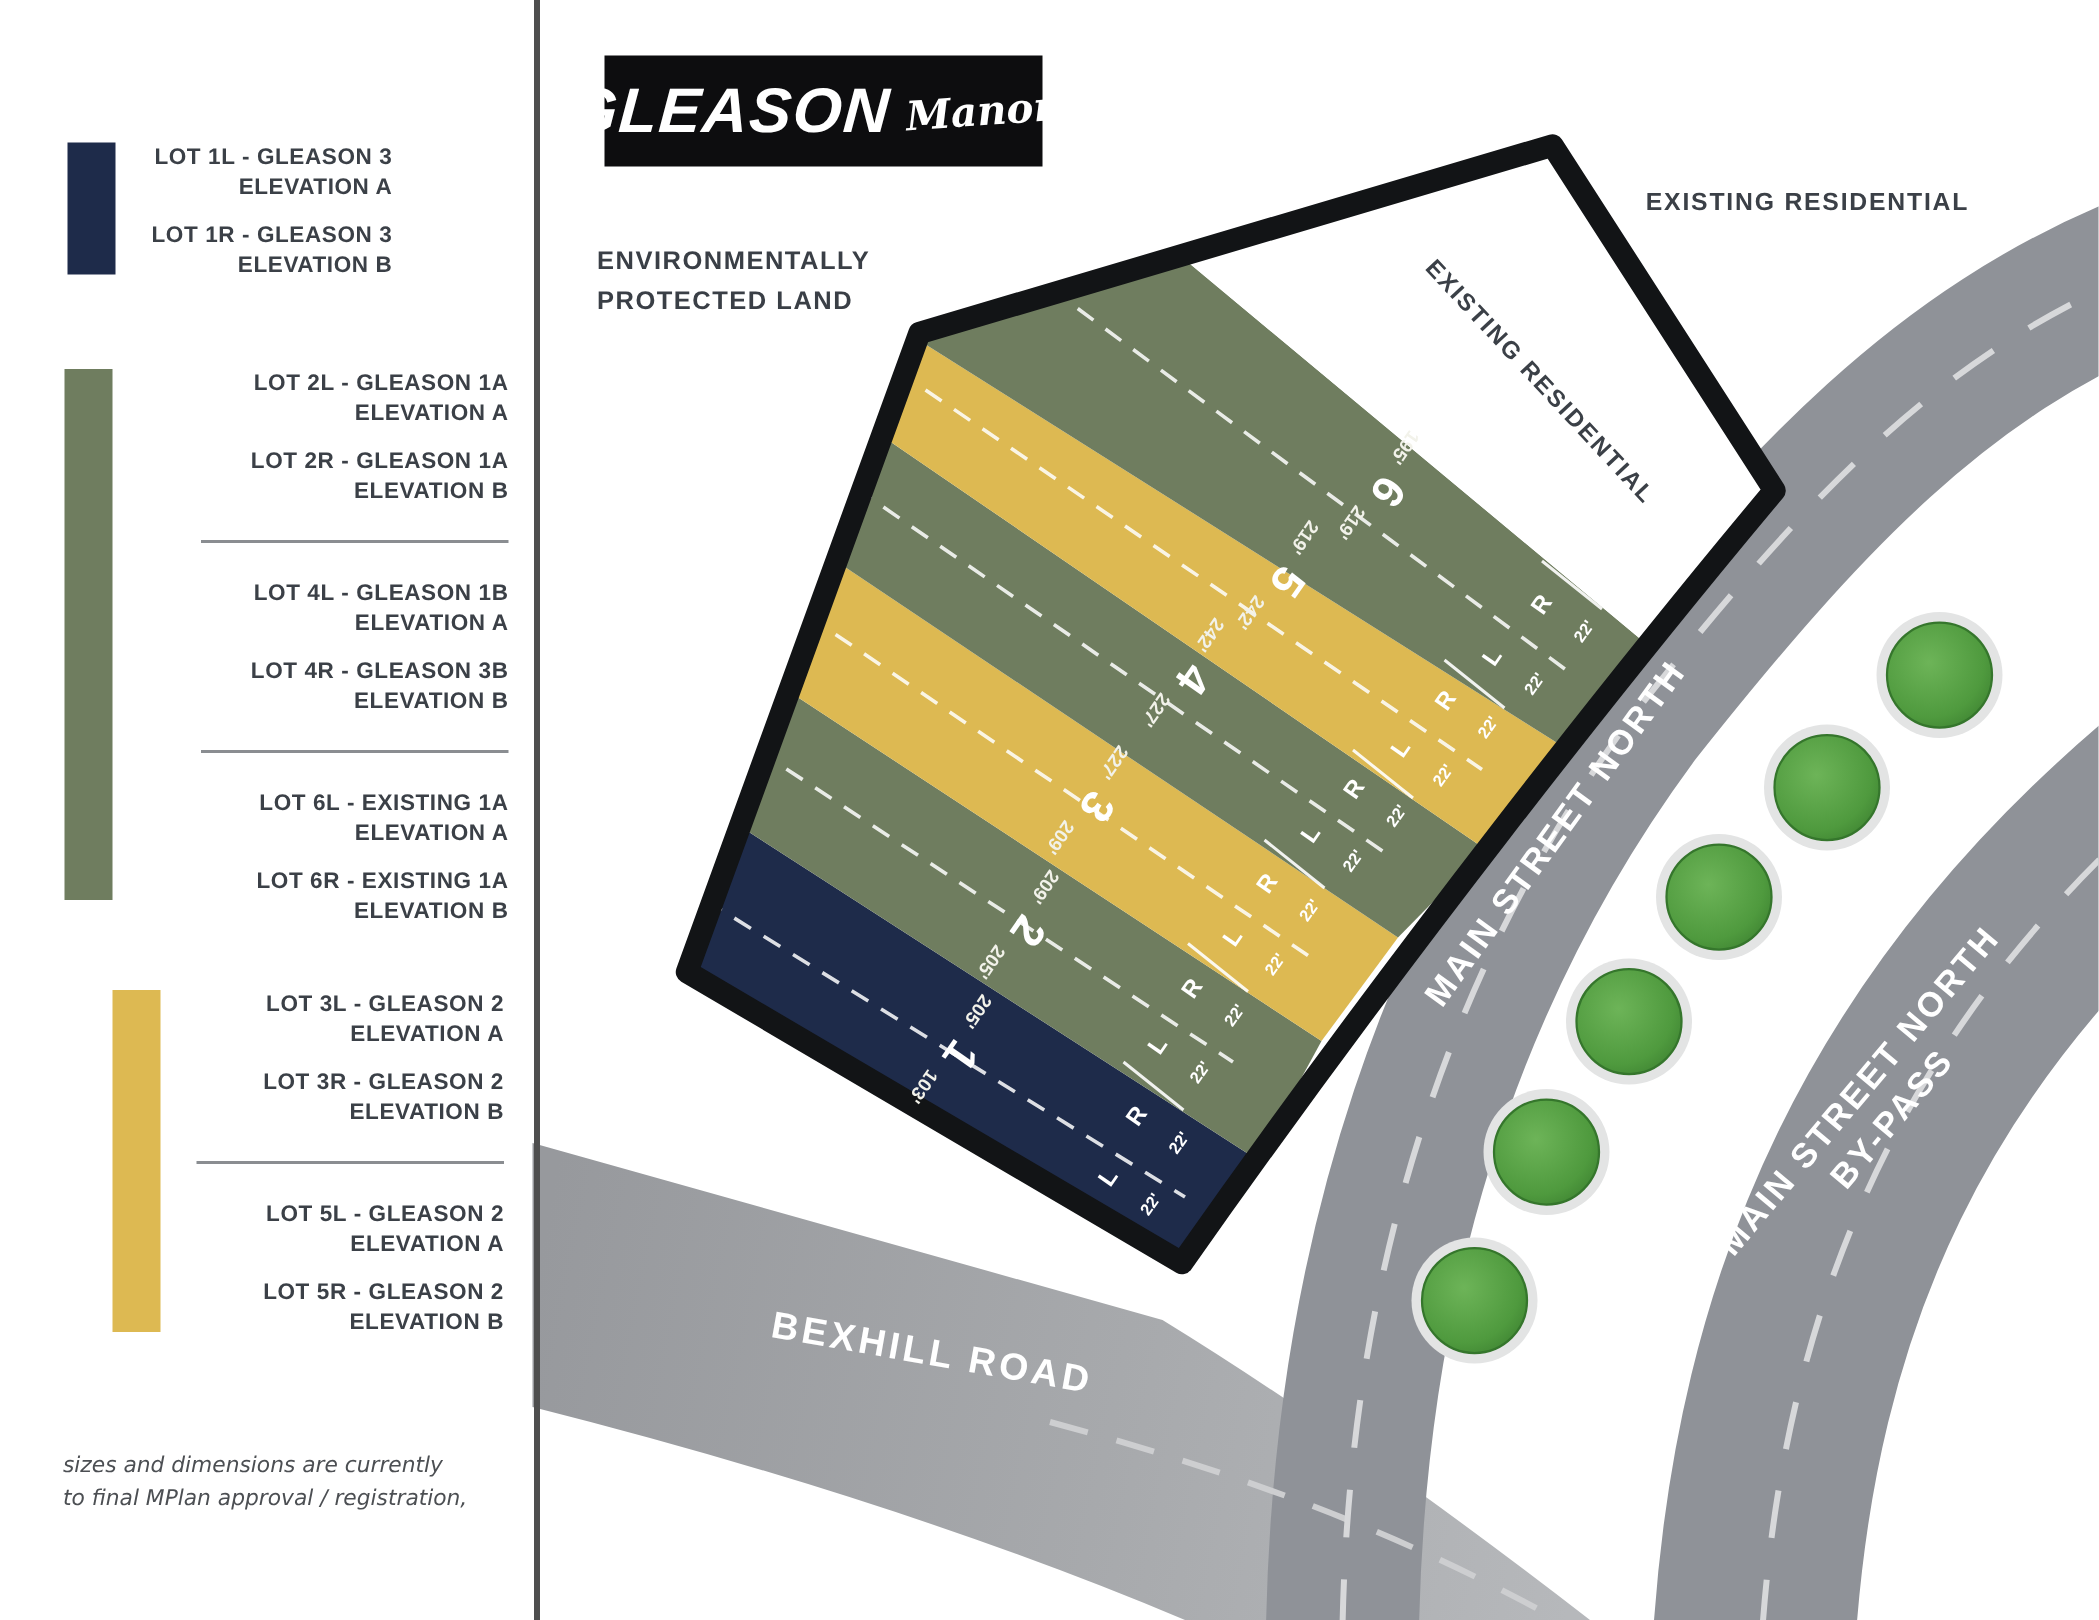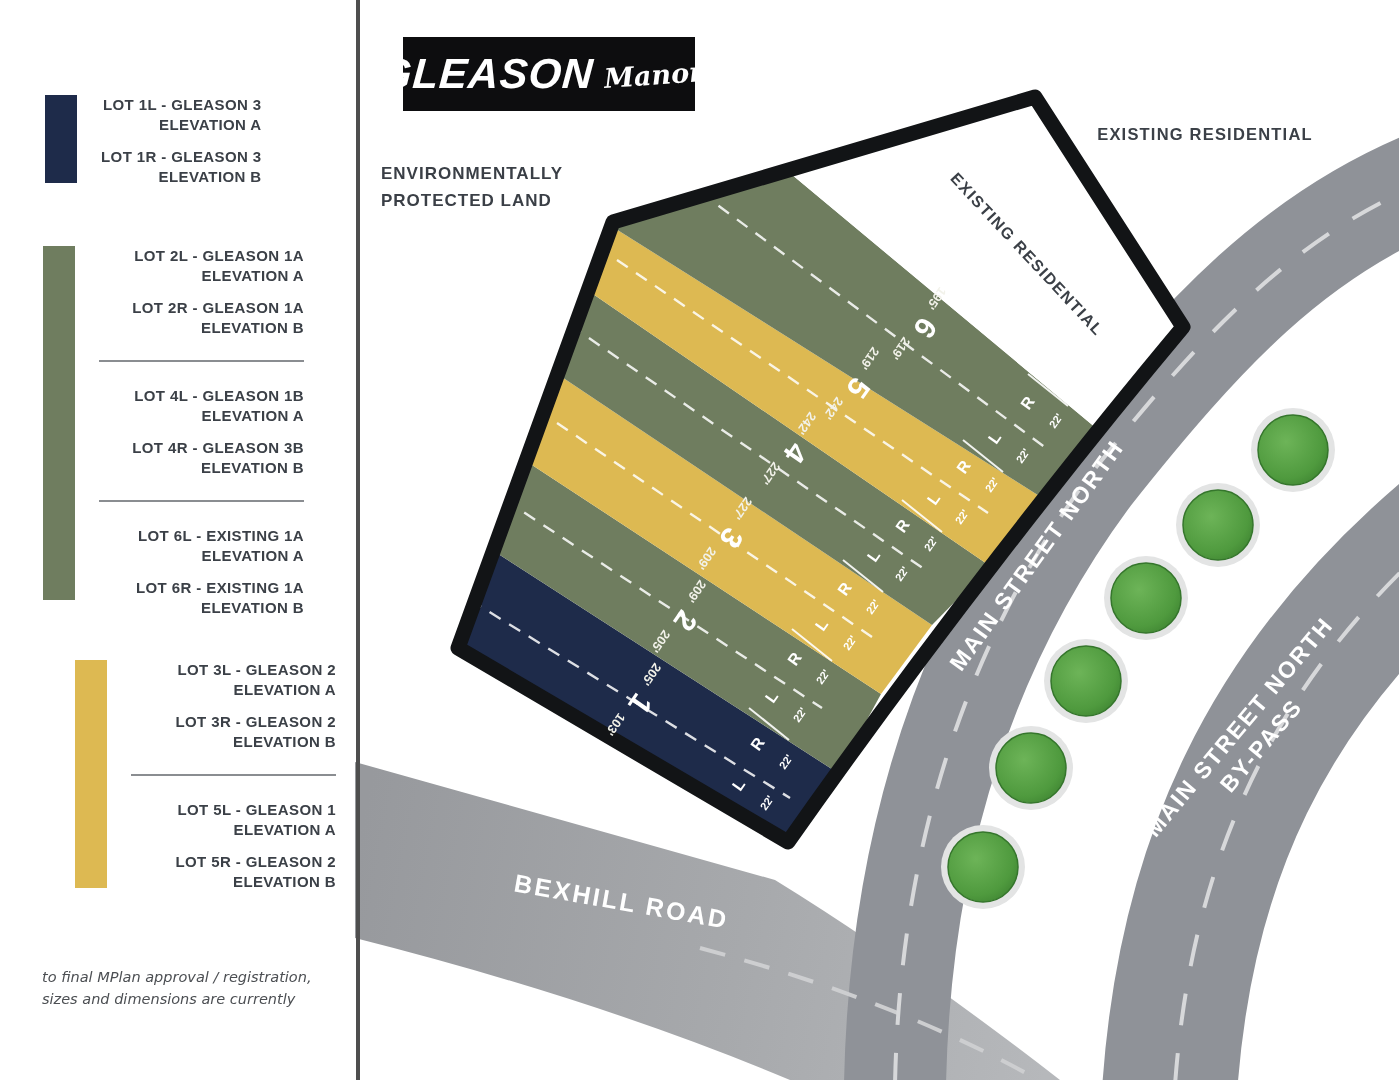--- a/index.html
+++ b/index.html
@@ -3,21 +3,21 @@
 <meta charset="utf-8">
 <style>
   html,body{margin:0;padding:0;background:#ffffff;}
   body{width:1399px;height:1080px;position:relative;overflow:hidden;
        font-family:"Liberation Sans",sans-serif;color:#3b4047;}
 
   
   .panel-divider{position:absolute;left:356px;top:0;width:4px;height:1080px;background:#4e4e4e;}
   .legend-group{position:absolute;display:flex;}
   .lg-blue{left:45px;top:95px;}
-  .lg-green{left:43px;top:246px;}
+  .lg-green{left:43px;top:246px;gap:35px;}
   .lg-yellow{left:43px;top:660px;margin-left:32px;}
   .swatch{width:32px;flex:0 0 32px;margin-right:24px;}
   .sw-navy{background:#1e2b4a;}
   .sw-green{background:#6f7d5f;}
   .sw-yellow{background:#ddb952;}
   .legend-col{display:flex;flex-direction:column;}
   .legend-entry{font-size:15px;font-weight:700;letter-spacing:.4px;line-height:20px;
                 margin-bottom:12px;white-space:nowrap;}
   .legend-section{padding-bottom:2px;text-align:right;}
   .legend-rule{border:none;border-top:2px solid #8a8d91;width:205px;margin:8px 0 24px 0;}
@@ -26,21 +26,21 @@
 
   
   .logo{position:absolute;left:403px;top:37px;width:292px;height:74px;background:#0d0d0f;
         display:flex;align-items:center;justify-content:center;gap:10px;}
   .logo-main{color:#fff;font-style:italic;font-weight:900;font-size:42px;letter-spacing:1px;
              font-family:"Liberation Sans",sans-serif;transform:skewX(-4deg);}
   .logo-script{color:#fff;font-style:italic;font-weight:700;font-size:27px;
                font-family:"DejaVu Serif",serif;transform:rotate(-4deg);}
 
   
-  .env-label{position:absolute;left:381px;top:160px;font-size:17px;font-weight:700;
+  .env-label{position:absolute;left:398px;top:160px;font-size:17px;font-weight:700;
              letter-spacing:1px;line-height:27px;color:#3a3f46;}
   svg{position:absolute;left:0;top:0;}
   text{font-family:"Liberation Sans",sans-serif;}
 </style>
 </head>
 <body>
 
 <svg width="1399" height="1080" viewBox="0 0 1399 1080">
   <defs>
     <linearGradient id="bexGrad" x1="355" y1="860" x2="1060" y2="1000" gradientUnits="userSpaceOnUse">
@@ -264,27 +264,27 @@
         <div>ELEVATION A</div>
       </div>
       <div class="legend-entry">
         <div>LOT 3R - GLEASON 2</div>
         <div>ELEVATION B</div>
       </div>
     </div>
     <hr class="legend-rule">
     <div class="legend-section">
       <div class="legend-entry">
-        <div>LOT 5L - GLEASON 1</div>
+        <div>LOT 5L - GLEASON 2</div>
         <div>ELEVATION A</div>
       </div>
       <div class="legend-entry">
         <div>LOT 5R - GLEASON 2</div>
         <div>ELEVATION B</div>
       </div>
     </div>
   </div>
 </div>
 
 <div class="disclaimer">
+  <div>sizes and dimensions are currently</div>
   <div>to final MPlan approval / registration,</div>
-  <div>sizes and dimensions are currently</div>
 </div>
 
 </body></html>

